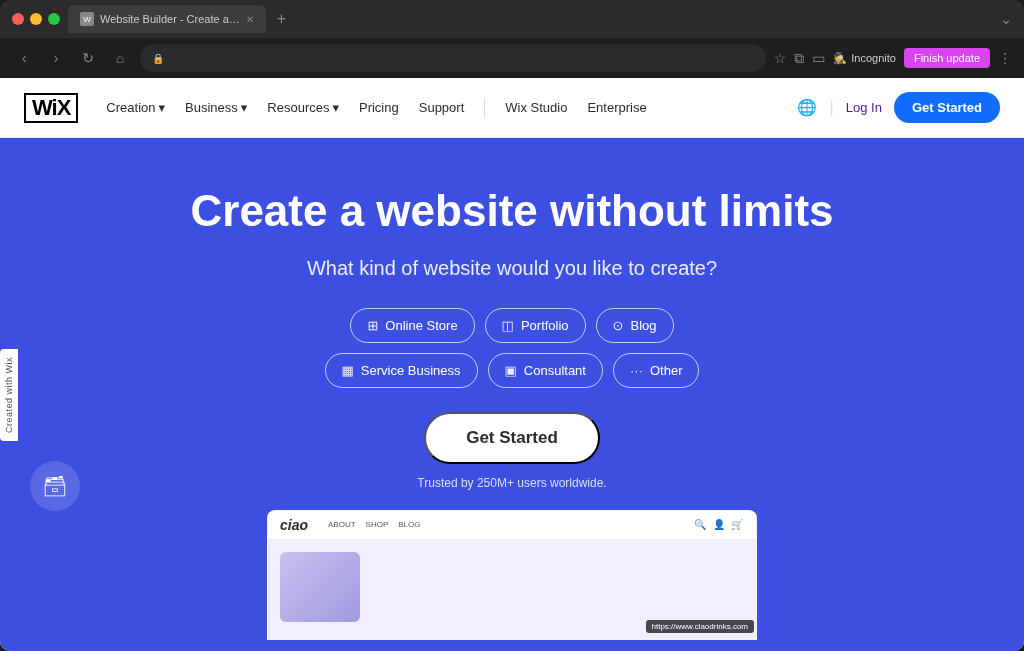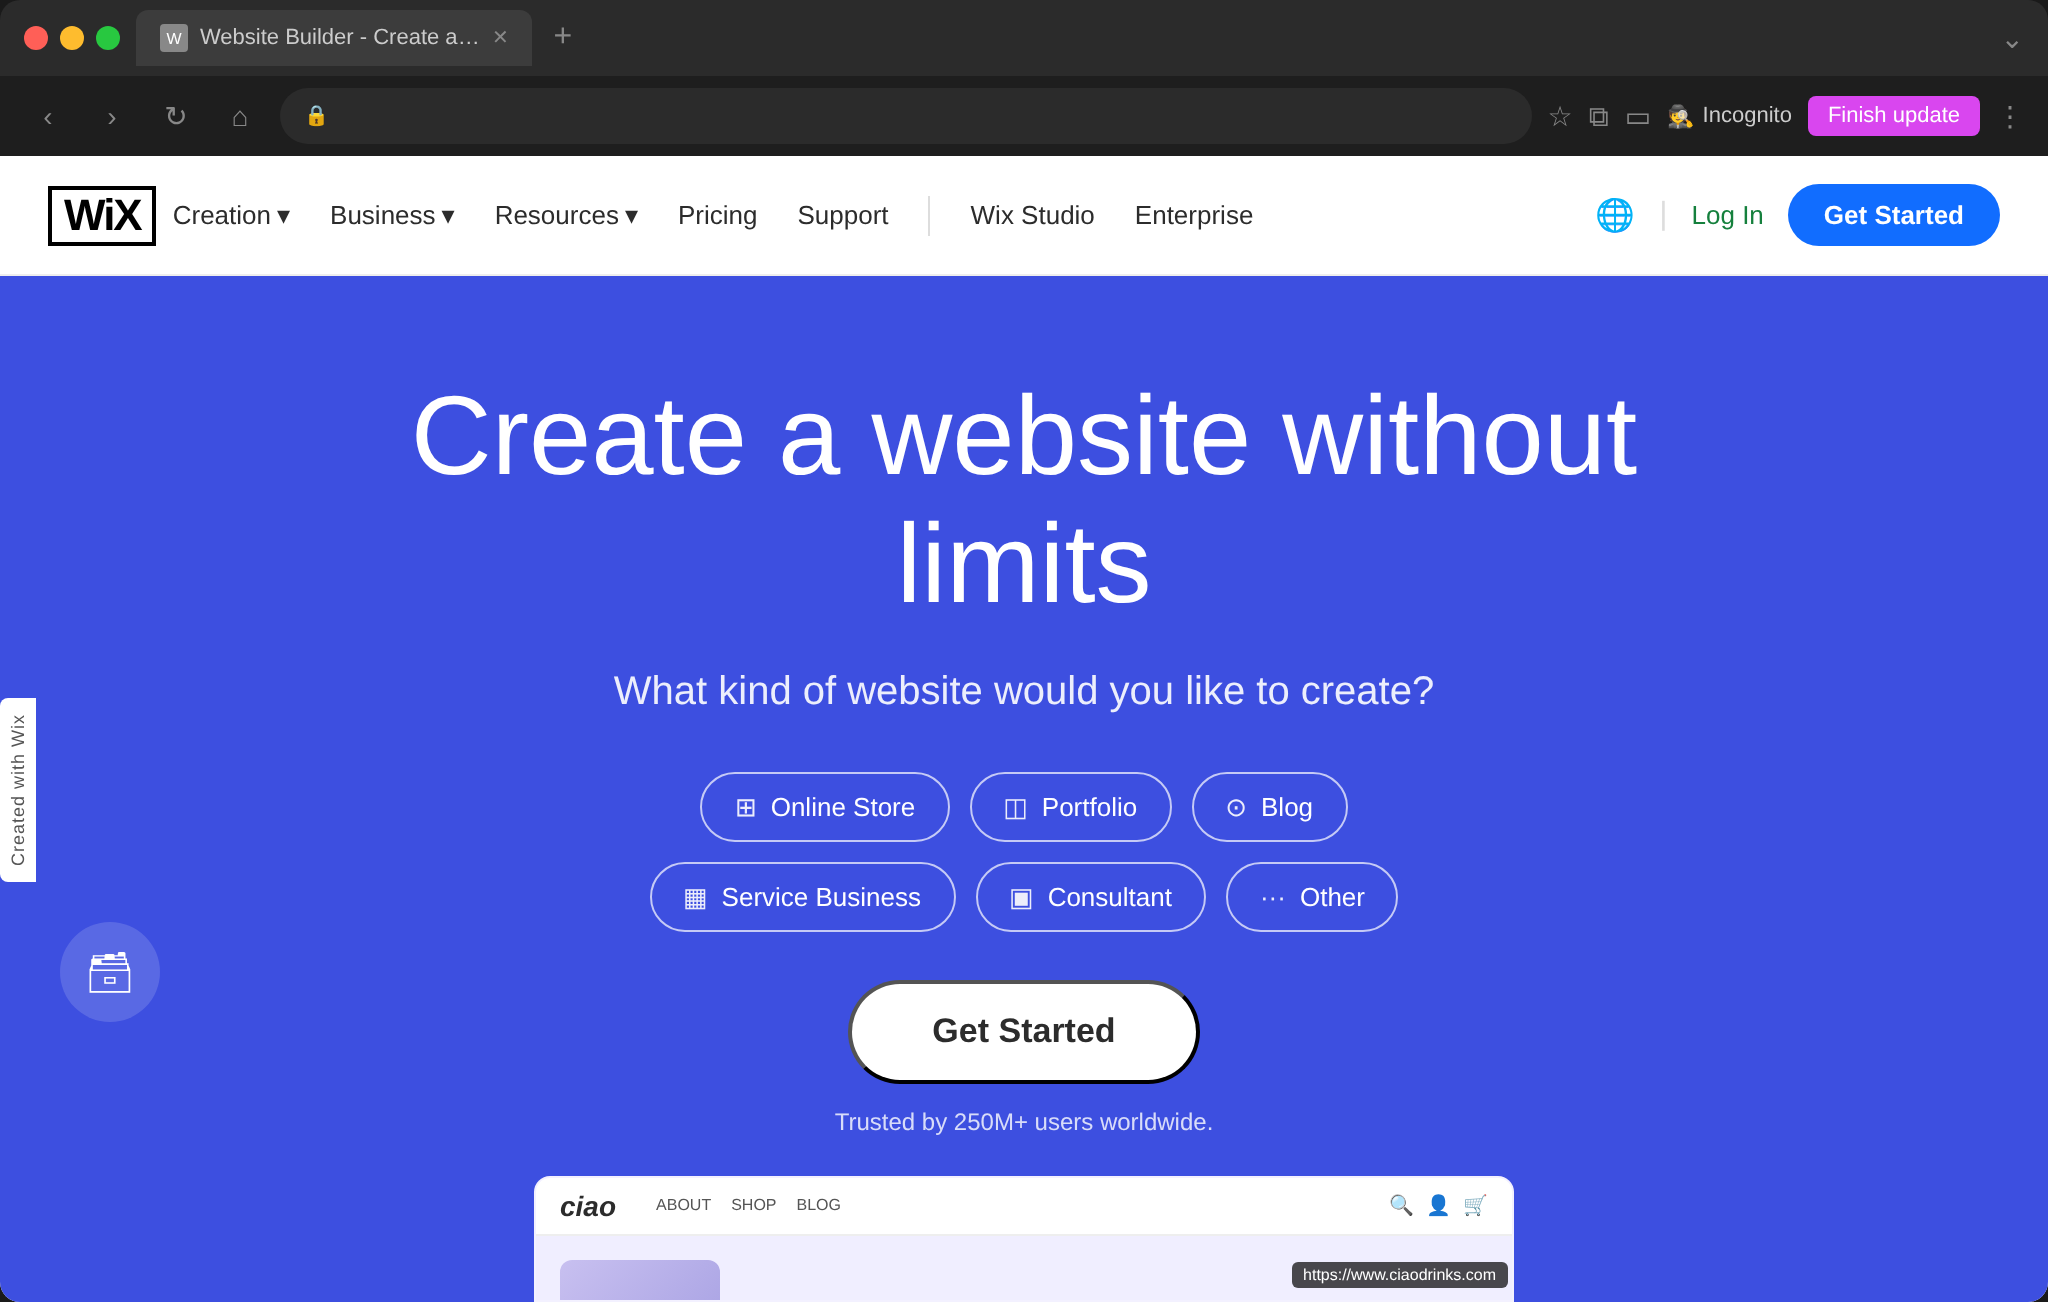--- a/index.html
+++ b/index.html
@@ -194,20 +194,21 @@
       border-bottom: 1px solid #eee;
       flex-shrink: 0;
       z-index: 10;
     }
 
     .wix-logo {
       font-size: 22px;
       font-weight: 900;
       color: #000;
       letter-spacing: -1px;
+      margin-right: 20px;
       border: 2.5px solid #000;
       padding: 2px 6px;
       line-height: 1;
     }
 
     .nav-links {
       display: flex;
       align-items: center;
       gap: 4px;
       flex: 1;
@@ -238,21 +239,21 @@
     }
 
     .globe-icon {
       color: #333;
       font-size: 16px;
       cursor: pointer;
     }
 
     .login-btn {
       font-size: 13px;
-      color: #15803d;
+      color: #4c1d95;
       cursor: pointer;
       font-weight: 500;
     }
 
     .get-started-btn-nav {
       background: #116dff;
       color: white;
       font-size: 13px;
       font-weight: 600;
       padding: 8px 18px;
@@ -267,22 +268,22 @@
       flex: 1;
       display: flex;
       flex-direction: column;
       align-items: center;
       padding: 48px 20px 0;
       position: relative;
       overflow: hidden;
     }
 
     .hero-title {
-      font-size: 56px;
-      font-weight: 400;
+      font-size: 44px;
+      font-weight: 700;
       color: white;
       text-align: center;
       line-height: 1.15;
       max-width: 700px;
       margin-bottom: 20px;
     }
 
     .hero-subtitle {
       font-size: 20px;
       color: rgba(255,255,255,0.9);

